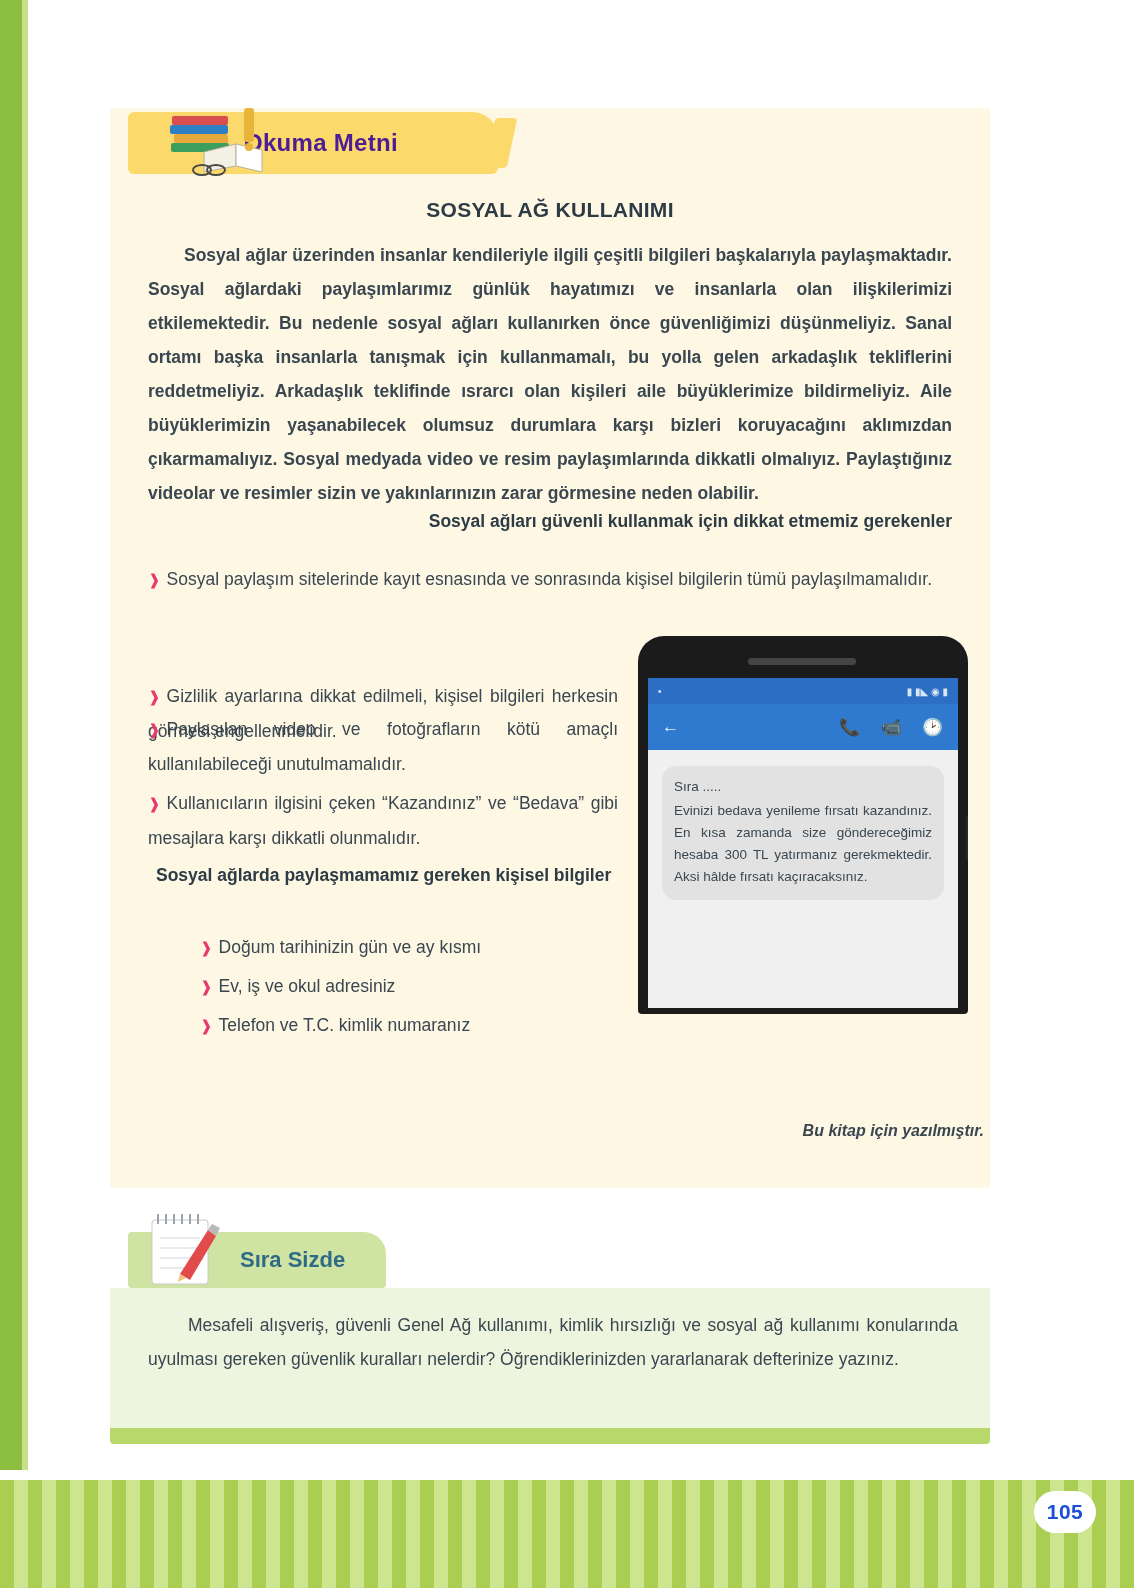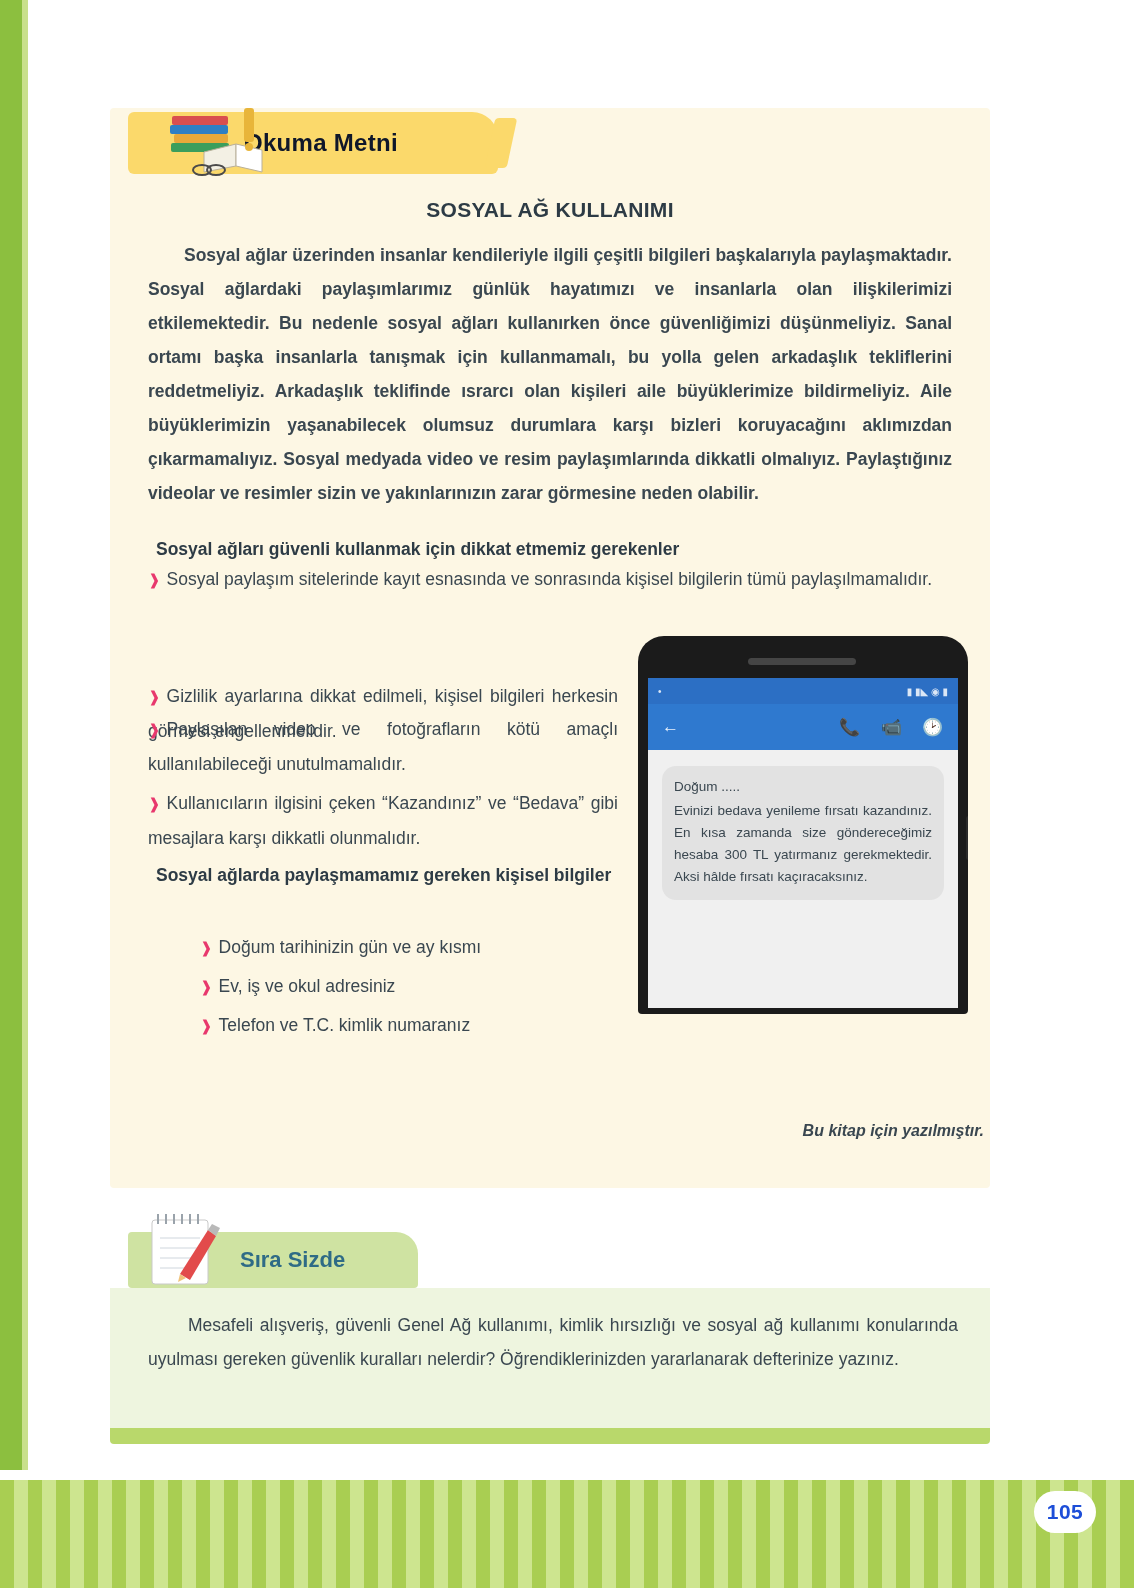--- a/index.html
+++ b/index.html
@@ -77,21 +77,21 @@
     width: 370px; height: 62px;
     background: #fbd96b;
     border-radius: 6px 26px 6px 6px;
     display: flex;
     align-items: center;
   }
   .tab-okuma .tab-label {
     margin-left: 116px;
     font-size: 24px;
     font-weight: bold;
-    color: #0f172a;
+    color: #4c1d95;
     letter-spacing: .3px;
   }
   .tab-okuma:after {
     content: "";
     position: absolute;
     right: -14px; top: 6px;
     width: 22px; height: 50px;
     background: #fbd96b;
     transform: skewX(-12deg);
     border-radius: 4px;
@@ -127,21 +127,21 @@
 
   .subhead {
     position: absolute;
     left: 148px;
     width: 804px;
     font-size: 17.5px;
     font-weight: bold;
     color: #2d3b45;
     line-height: 30px;
   }
-  #subhead1 { top: 534px; text-indent: 8px;}
+  #subhead1 { top: 506px; text-indent: 8px; text-align: right;}
   .bullet-par {
     position: absolute;
     left: 148px;
     width: 804px;
     font-size: 17.5px;
     line-height: 34px;
     color: #3a4750;
     text-align: justify;
   }
   #bp1 { top: 562px; }
@@ -236,21 +236,21 @@
     right: -3px; top: 180px;
     width: 5px; height: 44px;
     background: #2a2a2a;
     border-radius: 3px;
   }
 
   
   .tab-sira {
     position: absolute;
     left: 128px; top: 1232px;
-    width: 290px; height: 56px;
+    width: 258px; height: 56px;
     background: #cfe3a2;
     border-radius: 4px 22px 4px 4px;
     display: flex;
     align-items: center;
   }
   .tab-sira .tab-label {
     margin-left: 112px;
     font-size: 22px;
     font-weight: bold;
     color: #2f6b86;
@@ -351,21 +351,21 @@
     </div>
     <div class="app-bar">
       <span>←</span>
       <span class="right-icons">
         <span>📞</span>
         <span>📹</span>
         <span>🕑</span>
       </span>
     </div>
     <div class="msg-bubble">
-      <span class="greet">Doğum .....</span>
+      <span class="greet">Sıra .....</span>
       <span>Evinizi bedava yenileme fırsatı kazandınız. En kısa zamanda size göndereceğimiz hesaba 300 TL yatırmanız gerekmektedir. Aksi hâlde fırsatı kaçıracaksınız.</span>
     </div>
   </div>
   <div class="phone-side-btn"></div>
 </div>
 
 <div class="sira-panel"></div>
 <div class="tab-sira">
   <svg class="note-icon" viewBox="0 0 104 80">
     <rect x="18" y="12" width="56" height="64" rx="3" fill="#ffffff" stroke="#c9c9c9"></rect>

